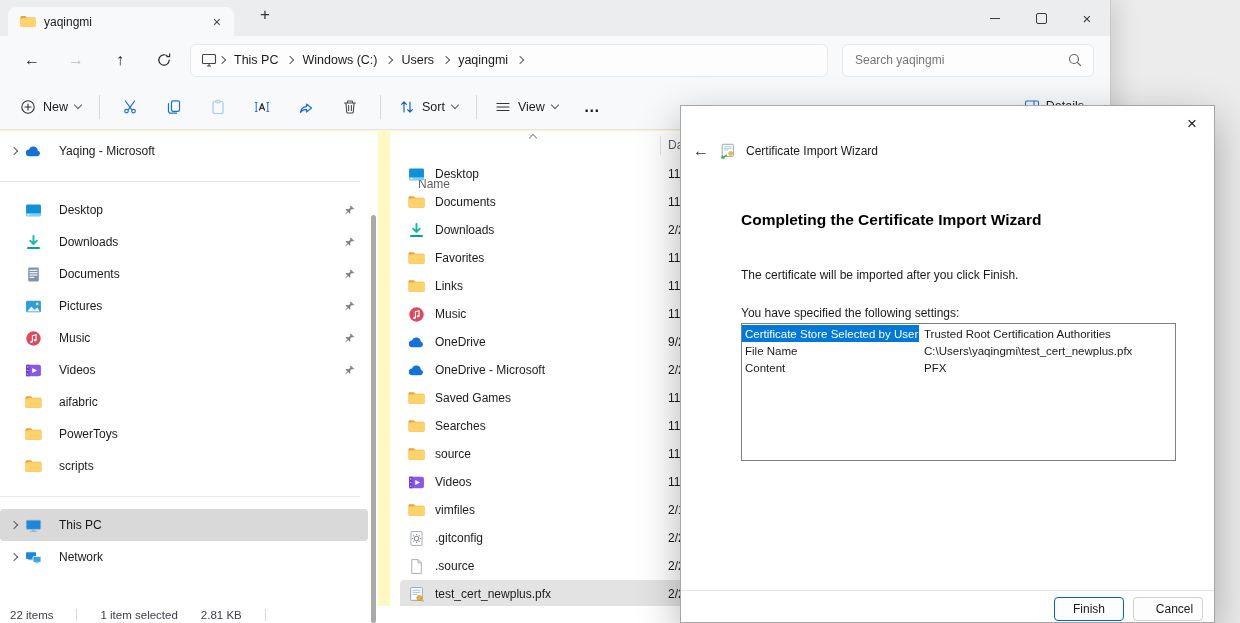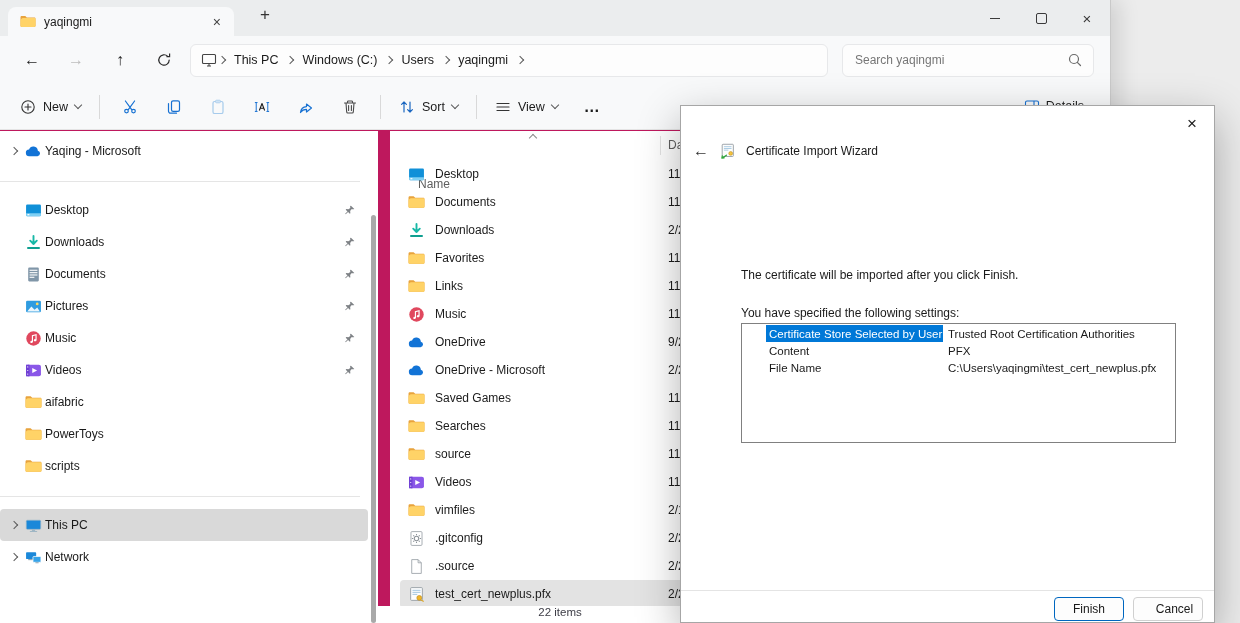--- a/index.html
+++ b/index.html
@@ -1,21 +1,21 @@
 <!DOCTYPE html>
 <html><head>
 <meta charset="utf-8">
 <style>
   html,body{margin:0;padding:0;width:1240px;height:623px;overflow:hidden;
     font-family:"Liberation Sans","DejaVu Sans",sans-serif;-webkit-font-smoothing:antialiased;}
   button{background:none;border:none;font-family:inherit;padding:0;margin:0;cursor:default;}
   .desktop{position:relative;width:1240px;height:623px;background:#ececec;}
 
   
-  .explorer{position:absolute;left:0;top:0;width:1110px;height:623px;background:#be185d;
+  .explorer{position:absolute;left:0;top:0;width:1110px;height:623px;background:#fef9c3;
     border-right:1px solid #c9c9c9;box-shadow:8px 0 20px rgba(0,0,0,.12);}
   .tabbar{position:relative;height:36px;background:#ebedee;}
   .tab{position:absolute;left:8px;bottom:0;width:226px;height:29px;background:#f8f9fa;
     border-radius:8px 8px 0 0;display:flex;align-items:center;gap:8px;
     padding:0 8px 0 12px;box-sizing:border-box;font-size:12px;color:#1b1b1b;}
   .tab-label{flex:1;}
   .tab-close{font-size:14px;color:#444;padding:0 5px;}
   .newtab{position:absolute;left:252px;top:5px;font-size:17px;color:#333;padding:0 8px;}
   .win-controls{position:absolute;right:0;top:0;height:36px;display:flex;}
   .wc{width:46px;height:36px;display:flex;align-items:center;justify-content:center;color:#3a3a3a;font-size:15px;}
@@ -48,56 +48,56 @@
   .cv.d{transform:rotate(45deg);margin-top:-3px;}
   .cv.u{transform:rotate(-135deg);}
 
   
   .sidebar{position:absolute;left:0;top:131px;width:378px;bottom:17px;background:#fff;overflow:hidden;padding-top:4px;box-sizing:border-box;}
   .side-item{height:32px;display:flex;align-items:center;font-size:12px;color:#191919;position:relative;
     margin-right:10px;border-radius:4px;padding-left:6px;}
   .side-item.sel{background:#d9d9d9;}
   .side-chev{width:16px;display:flex;justify-content:center;color:#666;}
   .side-item .icon{margin-left:3px;width:17px;height:17px;}
-  .side-label{margin-left:3px;text-align:right;}
+  .side-label{margin-left:17px;text-align:right;}
   .pin{position:absolute;right:12px;width:12px;height:12px;opacity:.8;}
   .pin svg{width:100%;height:100%;display:block;}
   .side-sep{height:1px;background:#e5e5e5;margin:14px 18px 12px 0;}
   .side-scroll{position:absolute;right:1px;top:84px;width:5px;bottom:0;background:#a9a9a9;border-radius:3px;}
 
   
   .filearea{position:absolute;left:390px;top:131px;right:0;bottom:17px;background:#fff;overflow:hidden;}
   .fl-header{height:29px;position:relative;color:#5f5f5f;font-size:12px;}
   .hname{position:absolute;left:28px;top:7px;margin-top:39px;}
   .fl-caret{position:absolute;left:140px;top:4px;}
   .fl-div{position:absolute;left:270px;top:5px;width:1px;height:19px;background:#e3e3e3;}
   .hdate{position:absolute;left:278px;top:7px;}
   .f-row{height:28px;display:flex;align-items:center;margin:0 4px 0 10px;padding-left:8px;border-radius:4px;
     position:relative;font-size:12px;color:#1b1b1b;}
   .f-row.sel{background:#e3e3e3;}
   .f-row .icon{width:17px;height:17px;}
   .f-name{margin-left:10px;white-space:nowrap;}
   .f-date{position:absolute;left:268px;white-space:nowrap;}
 
   .statusbar{position:absolute;left:0;bottom:0;width:1110px;height:17px;background:#fff;display:flex;
-    align-items:center;font-size:11.5px;color:#3d3d46;padding-left:10px;gap:23px;box-sizing:border-box;flex-direction:column;}
+    align-items:center;font-size:11.5px;color:#3d3d46;padding-left:10px;gap:23px;box-sizing:border-box;}
   .sb-sep{width:1px;height:12px;background:#d9d9d9;}
 
   
   .dialog{position:absolute;left:680px;top:105px;width:535px;height:518px;background:#fff;
     border:1px solid #a6a6a6;box-shadow:0 14px 40px rgba(0,0,0,.30);box-sizing:border-box;color:#1a1a1a;z-index:10;}
   .dlg-close{position:absolute;top:6px;right:10px;font-size:17px;color:#1a1a1a;padding:2px 7px;}
   .dlg-head{position:absolute;left:12px;top:36px;display:flex;align-items:center;gap:10px;font-size:12px;}
   .dlg-back{font-size:16px;color:#333;}
   .dlg-head .icon{width:17px;height:17px;}
   .dlg-h1{position:absolute;left:60px;top:105px;font-size:15.5px;font-weight:700;color:#000;}
   .dlg-p1{position:absolute;left:60px;top:162px;font-size:12px;}
   .dlg-p2{position:absolute;left:60px;top:200px;font-size:12px;}
-  .dlg-table{position:absolute;left:60px;top:217px;width:435px;height:120px;border:1px solid #808080;
-    box-sizing:border-box;overflow:hidden;background:#fff;padding-top:1px;padding-left:24px;}
+  .dlg-table{position:absolute;left:60px;top:217px;width:435px;height:138px;border:1px solid #808080;
+    box-sizing:border-box;overflow:hidden;background:#fff;padding-top:1px;}
   .set-row{display:flex;height:17px;align-items:center;font-size:11.5px;}
   .set-key{width:177px;flex:none;padding-left:3px;box-sizing:border-box;height:100%;display:flex;align-items:center;white-space:nowrap;overflow:hidden;}
   .set-key.sel{background:#0078d7;color:#fff;}
   .set-val{padding-left:5px;white-space:nowrap;}
   .dlg-hr{position:absolute;left:0;top:484px;width:100%;height:1px;background:#e4e4e4;}
   .dlg-btn{position:absolute;top:491px;width:70px;height:24px;border-radius:4px;background:#fdfdfd;
     border:1px solid #d0d0d0;font-size:12px;color:#1a1a1a;display:flex;align-items:center;justify-content:center;box-sizing:border-box;}
   .dlg-finish{left:373px;border-color:#0067c0;}
   .dlg-cancel{left:452px;padding-left:13px;}
 </style>
@@ -651,34 +651,35 @@
             <rect x="3" y="1.2" width="10.5" height="11.5" rx=".8" fill="#fdfdfd" stroke="#8f979e" stroke-width=".8"></rect>
             <rect x="4.6" y="3.1" width="7.2" height=".8" fill="#9fc4df"></rect>
             <rect x="4.6" y="4.7" width="7.2" height=".8" fill="#9fc4df"></rect>
             <rect x="4.6" y="6.3" width="4.2" height=".8" fill="#9fc4df"></rect>
             <circle cx="11" cy="9.8" r="1.8" fill="#f5c33c" stroke="#b98a1d" stroke-width=".5"></circle>
             <path d="M7 11.5L2.7 14.3M2.7 14.3l.4-2.1M2.7 14.3l2.1-.4" stroke="#2fa83b" stroke-width="1.2" fill="none" stroke-linecap="round"></path>
           </svg>
         </span>
       <span>Certificate Import Wizard</span>
     </div>
+    <div class="dlg-h1">Completing the Certificate Import Wizard</div>
     <div class="dlg-p1">The certificate will be imported after you click Finish.</div>
     <div class="dlg-p2">You have specified the following settings:</div>
     <div class="dlg-table" id="settings-table">
         <div class="set-row">
           <span class="set-key sel">Certificate Store Selected by User</span>
           <span class="set-val">Trusted Root Certification Authorities</span>
         </div>
         <div class="set-row">
+          <span class="set-key">File Name</span>
+          <span class="set-val">C:\Users\yaqingmi\test_cert_newplus.pfx</span>
+        </div>
+        <div class="set-row">
           <span class="set-key">Content</span>
           <span class="set-val">PFX</span>
-        </div>
-        <div class="set-row">
-          <span class="set-key">File Name</span>
-          <span class="set-val">C:\Users\yaqingmi\test_cert_newplus.pfx</span>
         </div>
       </div>
     <div class="dlg-hr"></div>
     <button class="dlg-btn dlg-finish">Finish</button>
     <button class="dlg-btn dlg-cancel">Cancel</button>
   </div>
 
 </div>
 
 </body></html>

